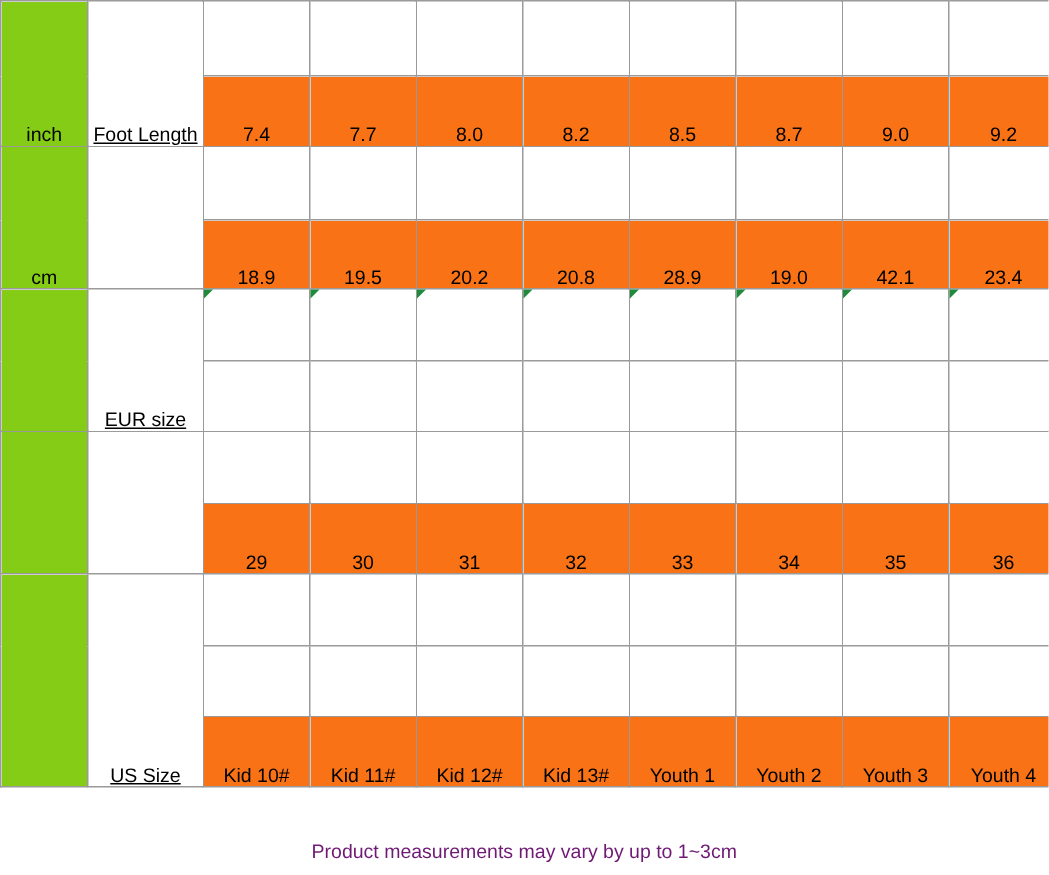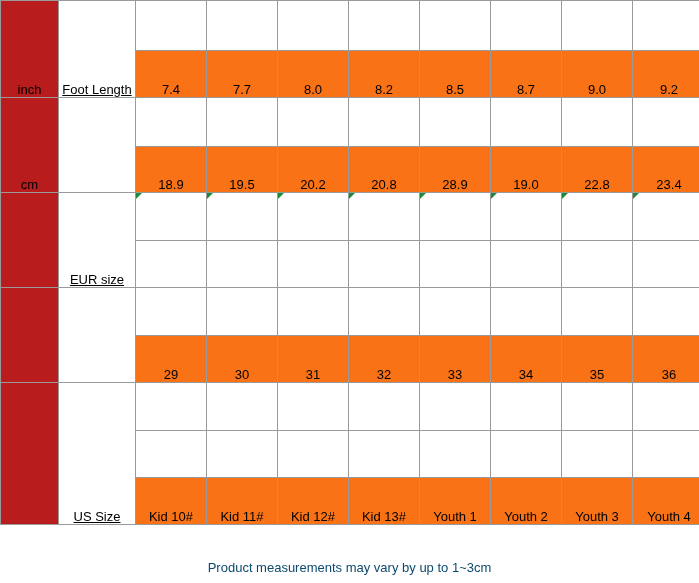--- a/index.html
+++ b/index.html
@@ -33,21 +33,21 @@
     position: relative;
   }
   
   col.c-label  { width: 58px; }
   col.c-head   { width: 77px; }
   col.c-data   { width: 71px; }
   col.c-data-l { width: 73px; }
 
   
   td.label-cell {
-    background: #b91c1c;
+    background: #84cc16;
     vertical-align: middle;
     text-align: center;
     font-size: 13px;
   }
   td.head-cell {
     background: #ffffff;
     vertical-align: middle;
     text-align: center;
     font-size: 13px;
     white-space: nowrap;
@@ -89,21 +89,21 @@
     border-right: 6px solid transparent;
   }
 
   .footnote {
     position: absolute;
     left: 0;
     right: 0;
     bottom: 8px;
     text-align: center;
     font-size: 13px;
-    color: #0c4a6e;
+    color: #701a75;
   }
 </style>
 </head>
 <body>
 
 <div class="sheet">
 
   <table class="size-chart">
     <colgroup>
       <col class="c-label">
@@ -156,21 +156,21 @@
         <td class="blank-cell"></td>
       </tr>
 
       <tr class="r-cmval">
         <td class="data-cell">18.9</td>
         <td class="data-cell">19.5</td>
         <td class="data-cell">20.2</td>
         <td class="data-cell">20.8</td>
         <td class="data-cell">28.9</td>
         <td class="data-cell">19.0</td>
-        <td class="data-cell">22.8</td>
+        <td class="data-cell">42.1</td>
         <td class="data-cell">23.4</td>
       </tr>
 
       <tr class="r-eur1">
         <td class="label-cell" rowspan="2"></td>
         <td class="head-cell" rowspan="2">EUR size</td>
         <td class="blank-cell">
             <span class="corner-mark"></span>
           </td>
         <td class="blank-cell">

